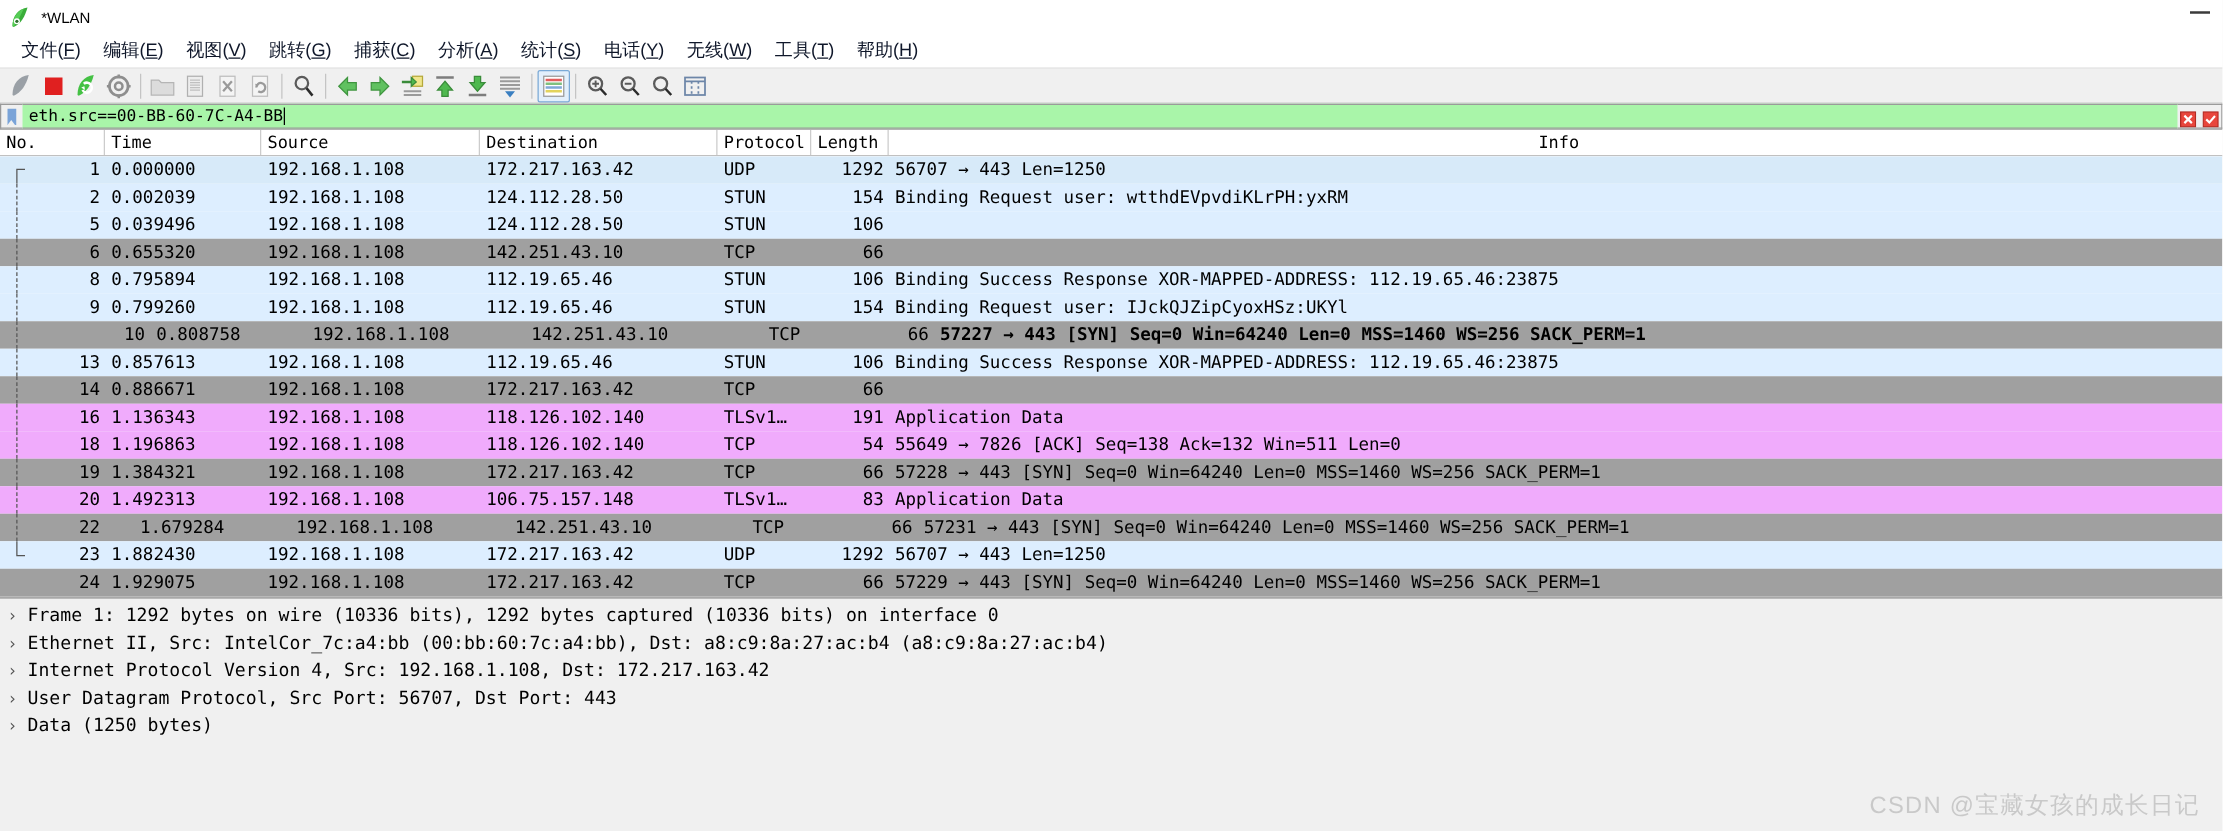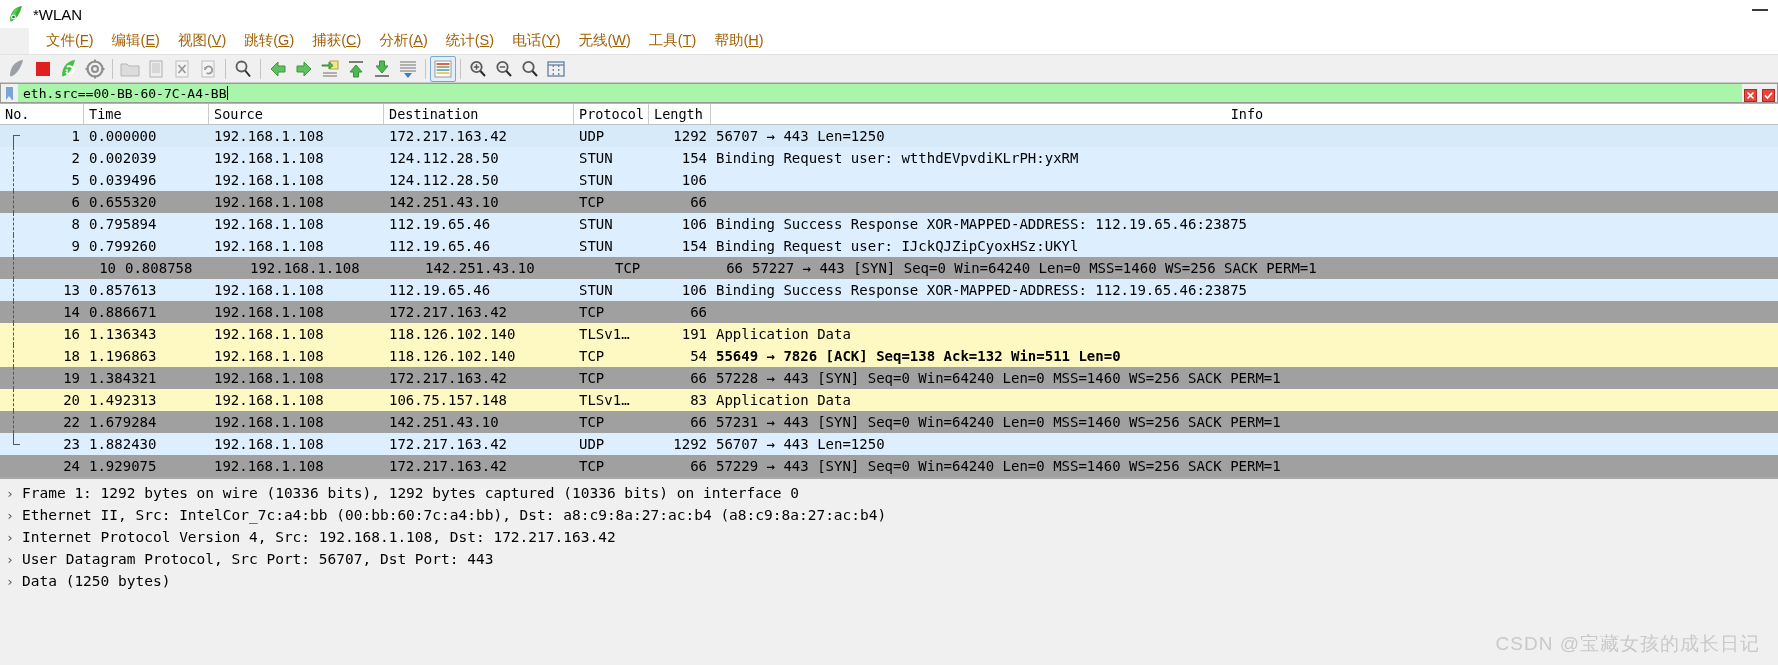--- a/index.html
+++ b/index.html
@@ -21,37 +21,36 @@
   .titlebar {
     height: 28px; min-height: 28px;
     background: #ffffff;
     display: flex; align-items: center;
     padding-left: 7px;
     position: relative;
   }
   .title-icon { width: 19px; height: 19px; margin-right: 7px; position: relative; }
   .title-text {
     font-family: "Liberation Sans", sans-serif;
-    font-size: 15px; color: #000;
+    font-size: 12px; color: #000;
   }
   .win-ctl {
     position: absolute; right: 10px; top: 9px;
     width: 16px; height: 2px; background: #3b3b3b;
   }
 
   
   .menubar {
     height: 26px; min-height: 26px;
     background: #ffffff;
     display: flex; align-items: center;
     padding-left: 8px;
     font-family: "Liberation Sans", sans-serif;
-    font-size: 14.5px; color: #a16207;
+    font-size: 14.5px; color: #0f172a;
     border-bottom: 1px solid #ffffff;
-    margin-left: 29px;
   }
   .menu-item {
     padding: 2px 9px 3px 9px;
     white-space: nowrap;
     cursor: default;
   }
   .menu-item .acc { text-decoration: underline; }
 
   
   .toolbar {
@@ -148,21 +147,21 @@
   }
   .prow .c {
     display: flex; align-items: center;
     white-space: nowrap; overflow: hidden;
     padding-left: 5px;
   }
   .prow .c.num  { justify-content: flex-end; padding-right: 4px; }
   .prow .c.len  { justify-content: flex-end; padding-right: 4px; }
   .bg-stun   { background: #ddeeff; }
   .bg-tcp    { background: #a0a0a0; }
-  .bg-tls    { background: #fef9c3; }
+  .bg-tls    { background: #f0abfc; }
   .bg-sel    { background: #d7eaf9; }
 
   
   .gutter {
     position: absolute; left: 8px; top: 0; bottom: 0; width: 12px;
   }
   .g-line { position: absolute; left: 5px; top: 0; bottom: 0; border-left: 1px dashed #555; }
   .g-top  { position: absolute; left: 5px; top: 10px; right: 0px; border-top: 1px solid #555; }
   .g-top2 { position: absolute; left: 5px; top: 0; height: 11px; border-left: 1px solid #555; }
   .g-bot  { position: absolute; left: 5px; top: 11px; right: 0px; border-top: 1px solid #555; }
@@ -587,21 +586,21 @@
         </div>
         <div class="c" style="width: 190px;">
           <span>142.251.43.10</span>
         </div>
         <div class="c" style="width: 75px;">
           <span>TCP</span>
         </div>
         <div class="c len" style="width: 62px;">
           <span>66</span>
         </div>
-        <div class="c" style="width: 1067px; flex: 1 1 0%;">
+        <div class="c" style="width: 1067px; flex: 1 1 0%; font-weight: bold;">
           <span>57227 → 443 [SYN] Seq=0 Win=64240 Len=0 MSS=1460 WS=256 SACK_PERM=1</span>
         </div>
       </div>
       <div class="prow bg-stun">
         <span class="gutter">
           <span class="g-line"></span>
         </span>
         <div class="c num" style="width: 84px;">
           <span>13</span>
         </div>
@@ -688,21 +687,21 @@
         </div>
         <div class="c" style="width: 190px;">
           <span>118.126.102.140</span>
         </div>
         <div class="c" style="width: 75px;">
           <span>TCP</span>
         </div>
         <div class="c len" style="width: 62px;">
           <span>54</span>
         </div>
-        <div class="c" style="width: 1067px; flex: 1 1 0%; font-weight: bold;">
+        <div class="c" style="width: 1067px; flex: 1 1 0%;">
           <span>55649 → 7826 [ACK] Seq=138 Ack=132 Win=511 Len=0</span>
         </div>
       </div>
       <div class="prow bg-tcp">
         <span class="gutter">
           <span class="g-line"></span>
         </span>
         <div class="c num" style="width: 84px;">
           <span>19</span>
         </div>
@@ -751,21 +750,21 @@
           <span>Application Data</span>
         </div>
       </div>
       <div class="prow bg-tcp">
         <span class="gutter">
           <span class="g-line"></span>
         </span>
         <div class="c num" style="width: 84px;">
           <span>22</span>
         </div>
-        <div class="c" style="width: 125px;">
+        <div class="c" style="width: 125px; margin-left: 23px;">
           <span>1.679284</span>
         </div>
         <div class="c" style="width: 175px;">
           <span>192.168.1.108</span>
         </div>
         <div class="c" style="width: 190px;">
           <span>142.251.43.10</span>
         </div>
         <div class="c" style="width: 75px;">
           <span>TCP</span>

